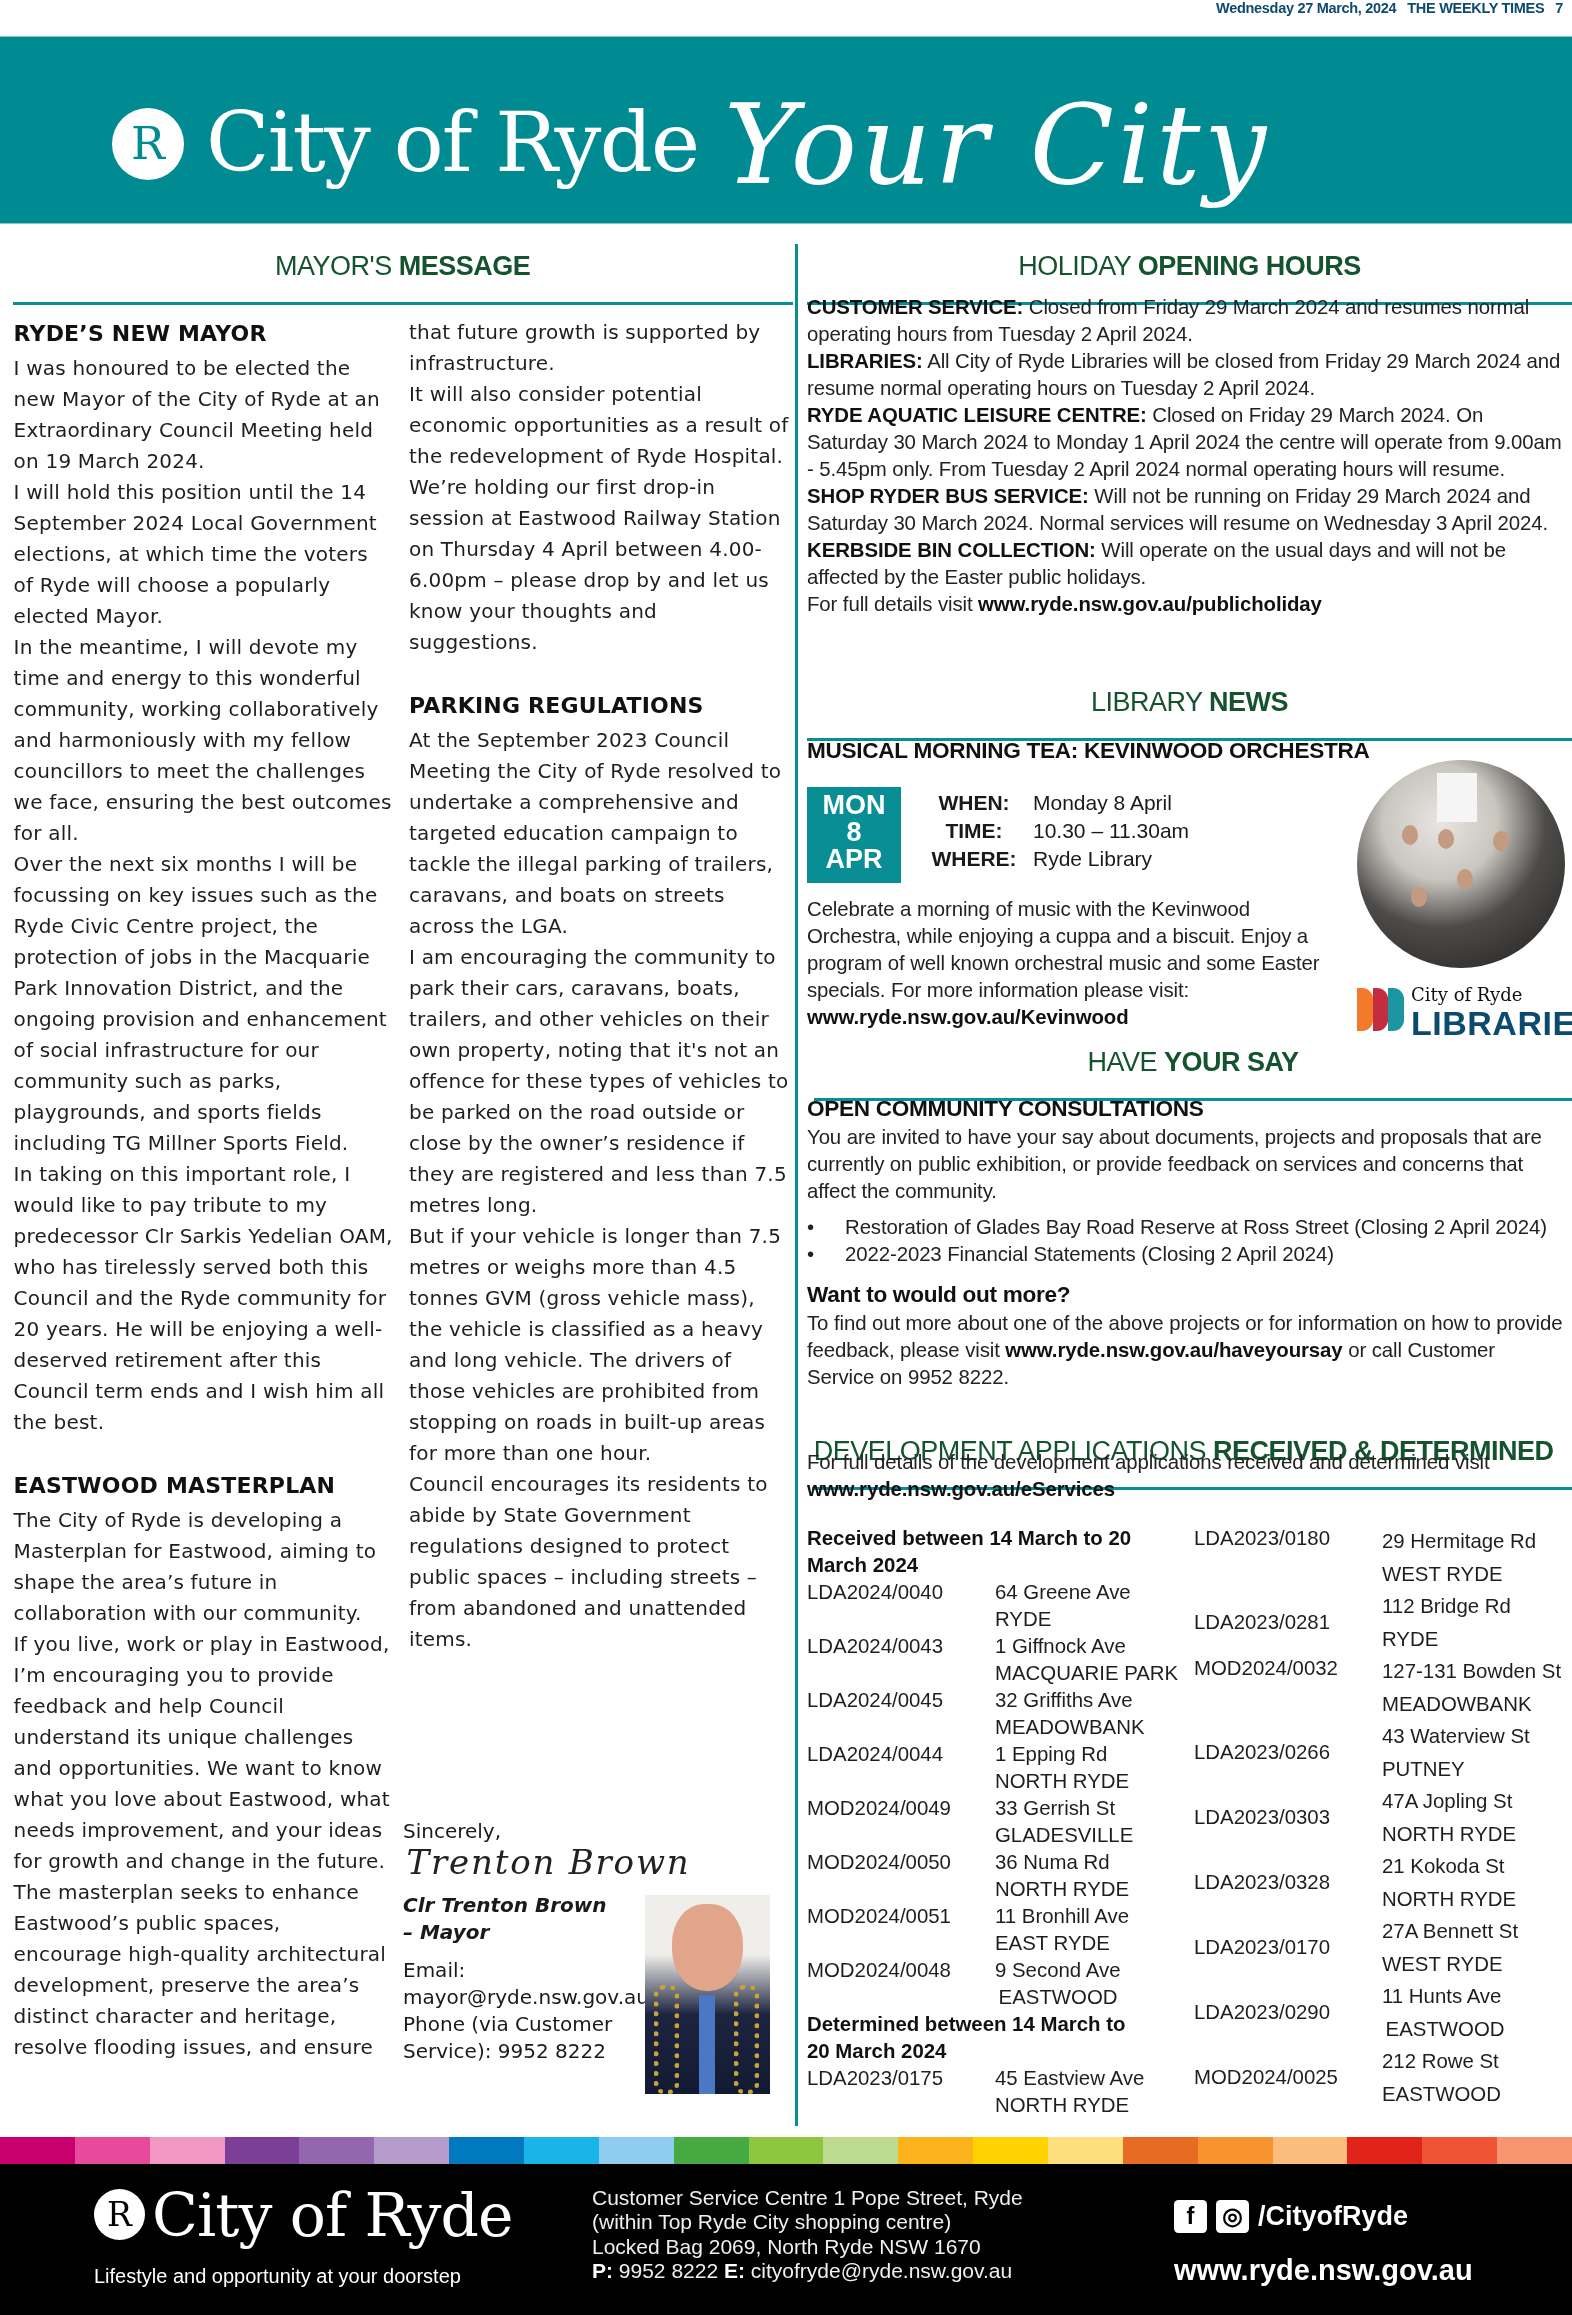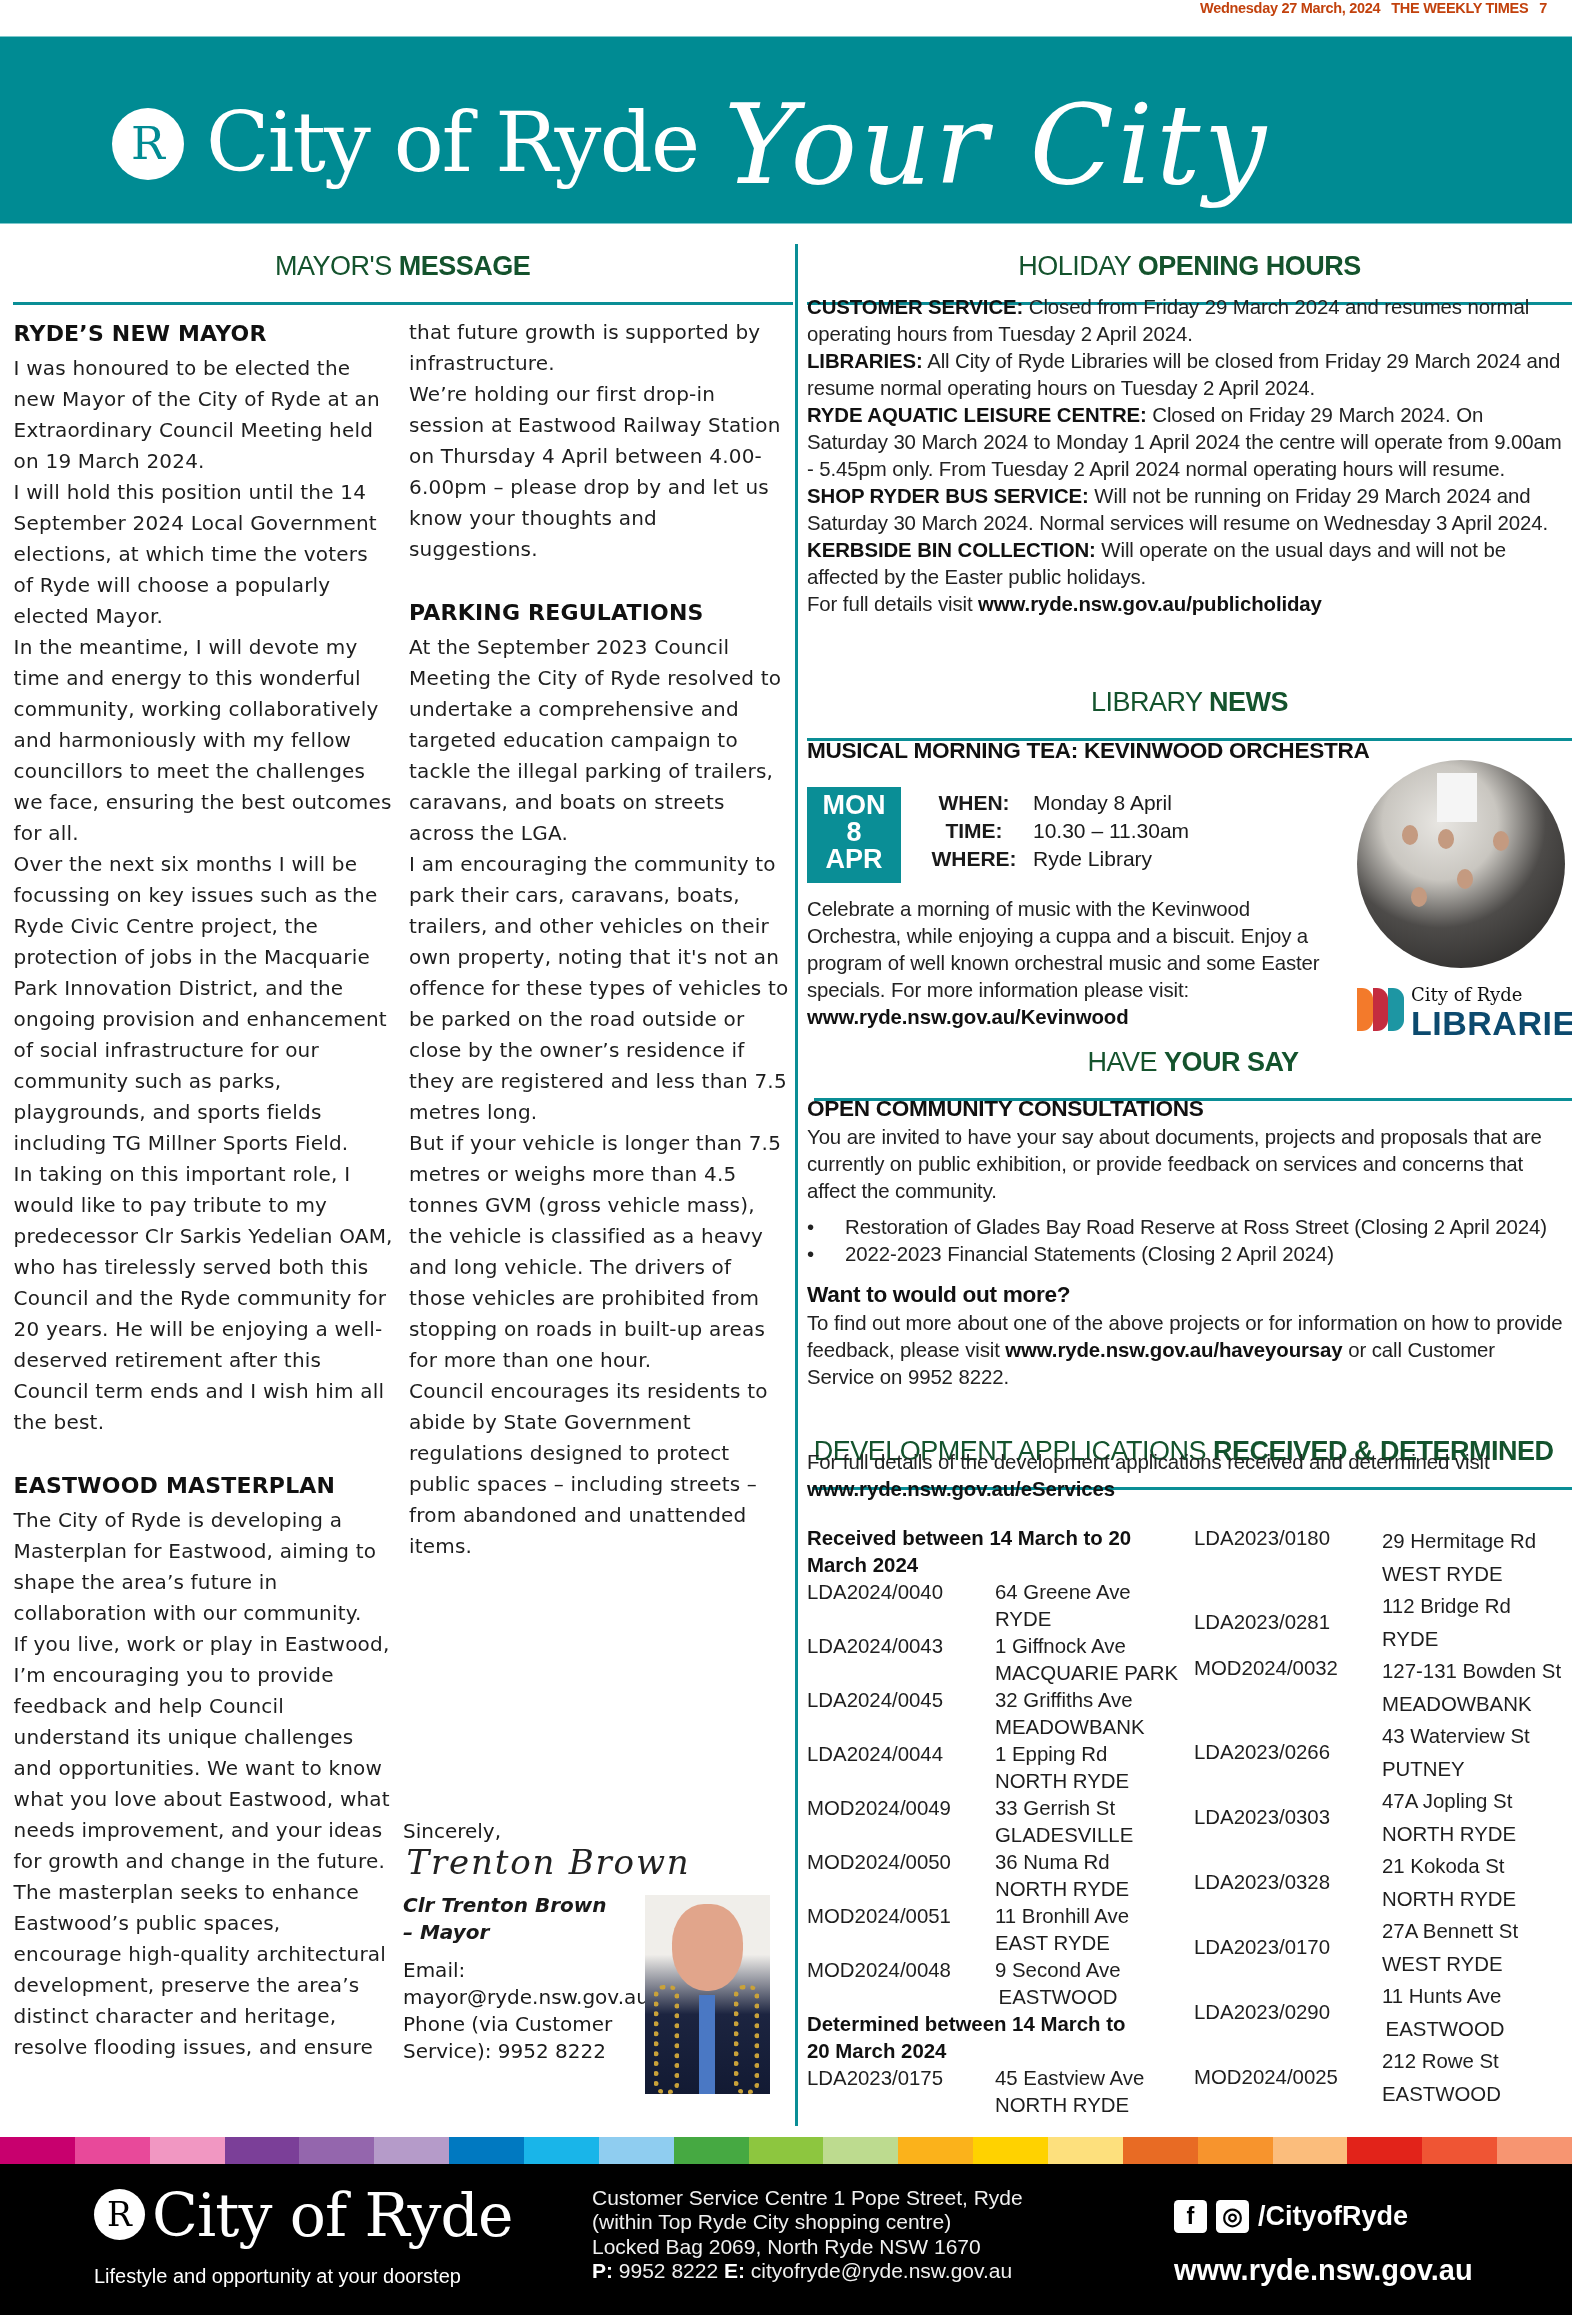--- a/index.html
+++ b/index.html
@@ -1,19 +1,19 @@
 <!DOCTYPE html>
 <html style="font-size:14.5px"><head>
 <meta charset="utf-8">
 <style>
   * { box-sizing: border-box; margin: 0; padding: 0; }
   html, body { width: 1572px; height: 2316px; background: #ffffff; overflow: hidden; }
   body { position: relative; font-family: "DejaVu Sans", sans-serif; color: #1a1a1a; }
 
-  .topline { position: absolute; top: 0; right: 25px; height: 20px; font-family: "Liberation Sans", sans-serif; font-weight: bold; font-size: 14.5px; letter-spacing: -0.3px; color: #c2410c; }
+  .topline { position: absolute; top: 0; right: 9px; height: 20px; font-family: "Liberation Sans", sans-serif; font-weight: bold; font-size: 14.5px; letter-spacing: -0.3px; color: #0c4a6e; }
   .topline span { margin-left: 7.2px; }
 
   .banner { position: absolute; left: 0; top: 36px; width: 1572px; height: 188px; background: #008b93; border-top: 1.8px solid #7cc8cc; border-bottom: 1.8px solid #7cc8cc; }
   .banner .logo-circle { position: absolute; left: 112px; top: 71px; width: 72px; height: 72px; border-radius: 50%; background: #fff; color: #008b93; font-family: "DejaVu Serif", serif; font-size: 45px; line-height: 72px; text-align: center; }
   .banner .brand { position: absolute; left: 206px; top: 56px; font-family: "DejaVu Serif", serif; font-weight: 300; color: #fff; font-size: 83px; line-height: 100px; letter-spacing: -1.8px; }
   .banner .script { position: absolute; left: 724px; top: 40px; font-family: "DejaVu Serif", serif; font-style: italic; color: #fff; font-size: 110px; line-height: 136px; letter-spacing: 3.6px; }
 
   .sec-head { position: absolute; text-align: center; color: #14532d; font-family: "Liberation Sans", sans-serif; font-size: 27px; letter-spacing: -0.5px; border-bottom: 3.6px solid #0a8e96; line-height: 33px; padding-bottom: 19px; }
   .sec-head b { font-weight: bold; }
 
@@ -108,20 +108,21 @@
   <p>In taking on this important role, I would like to pay tribute to my predecessor Clr Sarkis Yedelian OAM, who has tirelessly served both this Council and the Ryde community for 20 years. He will be enjoying a well-deserved retirement after this Council term ends and I wish him all the best.</p>
   <div class="gap"></div>
   <h3>EASTWOOD MASTERPLAN</h3>
   <p>The City of Ryde is developing a Masterplan for Eastwood, aiming to shape the area’s future in collaboration with our community.</p>
   <p>If you live, work or play in Eastwood, I’m encouraging you to provide feedback and help Council understand its unique challenges and opportunities. We want to know what you love about Eastwood, what needs improvement, and your ideas for growth and change in the future.</p>
   <p>The masterplan seeks to enhance Eastwood’s public spaces, encourage high-quality architectural development, preserve the area’s distinct character and heritage, resolve flooding issues, and ensure</p>
 </div>
 
 <div class="col" style="left:409px; top:317px; width:382px;">
   <p>that future growth is supported by infrastructure.</p>
+  <p>It will also consider potential economic opportunities as a result of the redevelopment of Ryde Hospital.</p>
   <p>We’re holding our first drop-in session at Eastwood Railway Station on Thursday 4 April between 4.00-6.00pm – please drop by and let us know your thoughts and suggestions.</p>
   <div class="gap"></div>
   <h3>PARKING REGULATIONS</h3>
   <p>At the September 2023 Council Meeting the City of Ryde resolved to undertake a comprehensive and targeted education campaign to tackle the illegal parking of trailers, caravans, and boats on streets across the LGA.</p>
   <p>I am encouraging the community to park their cars, caravans, boats, trailers, and other vehicles on their own property, noting that it's not an offence for these types of vehicles to be parked on the road outside or close by the owner’s residence if they are registered and less than 7.5 metres long.</p>
   <p>But if your vehicle is longer than 7.5 metres or weighs more than 4.5 tonnes GVM (gross vehicle mass), the vehicle is classified as a heavy and long vehicle. The drivers of those vehicles are prohibited from stopping on roads in built-up areas for more than one hour.</p>
   <p>Council encourages its residents to abide by State Government regulations designed to protect public spaces – including streets – from abandoned and unattended items.</p>
 </div>
 
 <div class="sign">

